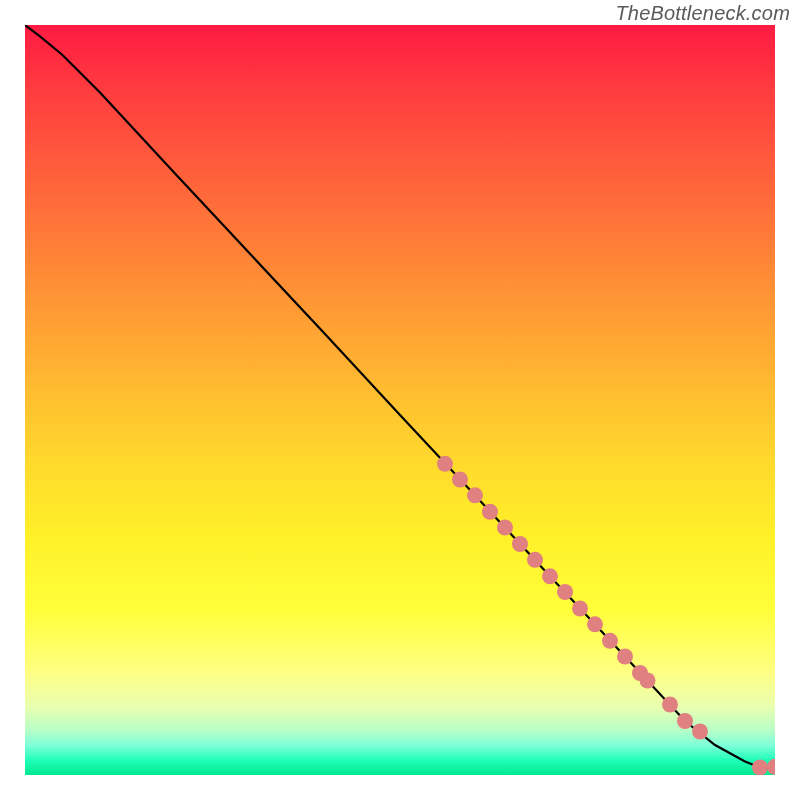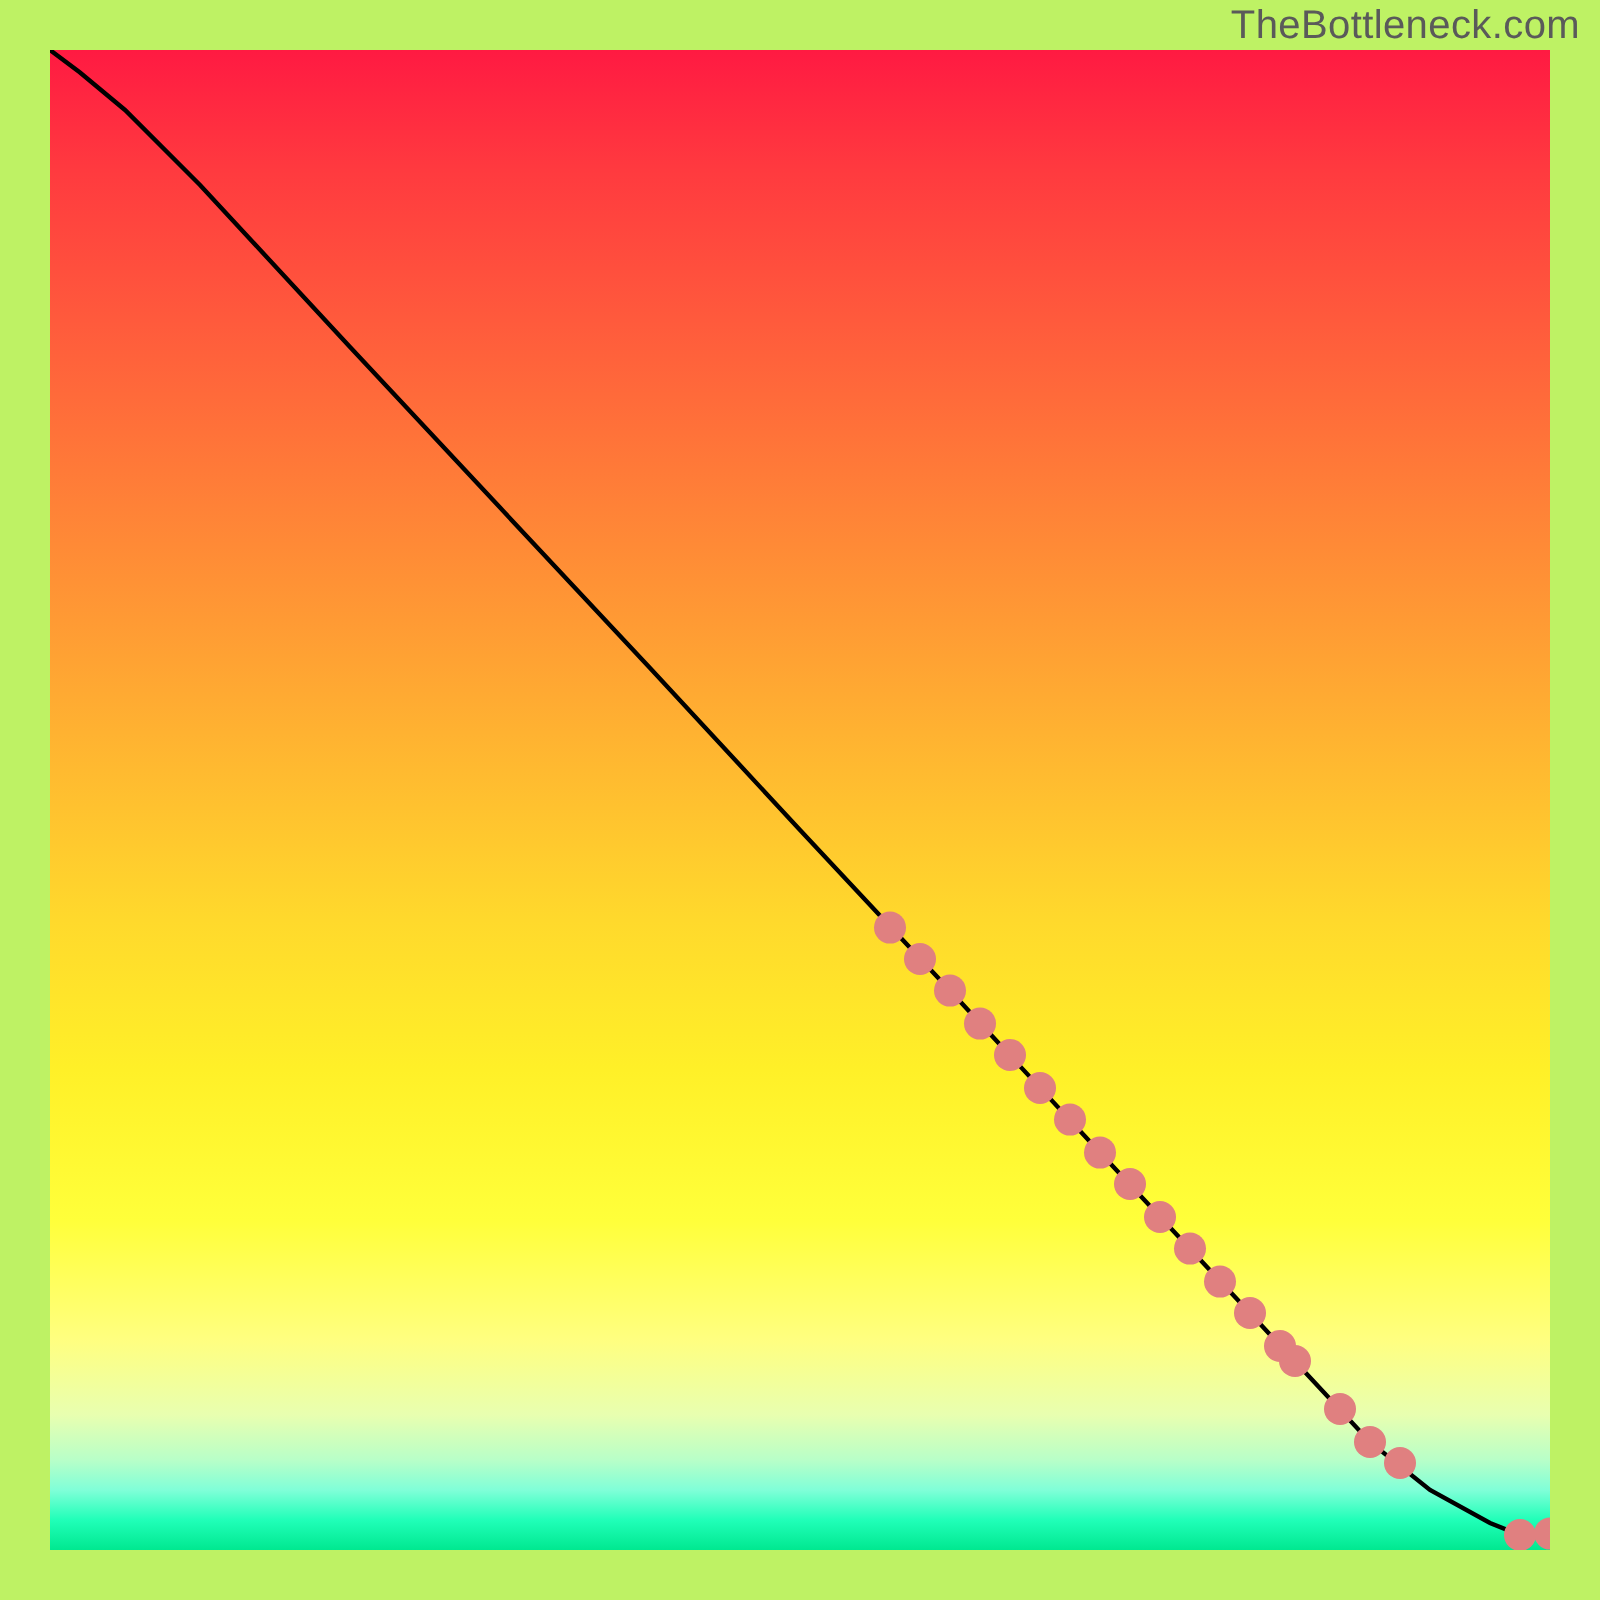--- a/index.html
+++ b/index.html
@@ -8,21 +8,22 @@
     width: 800px;
     height: 800px;
     background: #000;
     overflow: hidden;
     font-family: Arial, Helvetica, sans-serif;
   }
   .outer {
     position: relative;
     width: 800px;
     height: 800px;
-    background: #bef264;
+    background: #ffffff;
+    font-style: italic;
   }
   .watermark {
     position: absolute;
     top: 2px;
     right: 10px;
     color: #5a5a5a;
     font-size: 20px;
     font-weight: 500;
     letter-spacing: 0.2px;
     z-index: 3;

